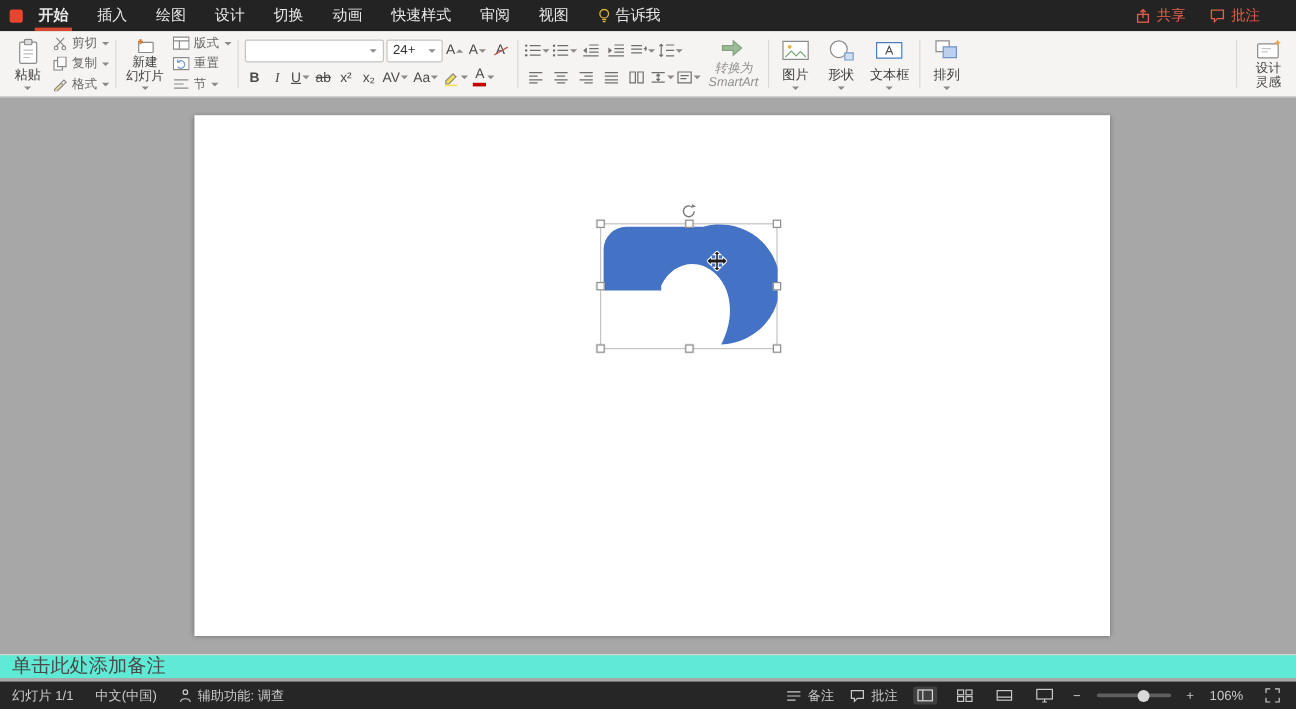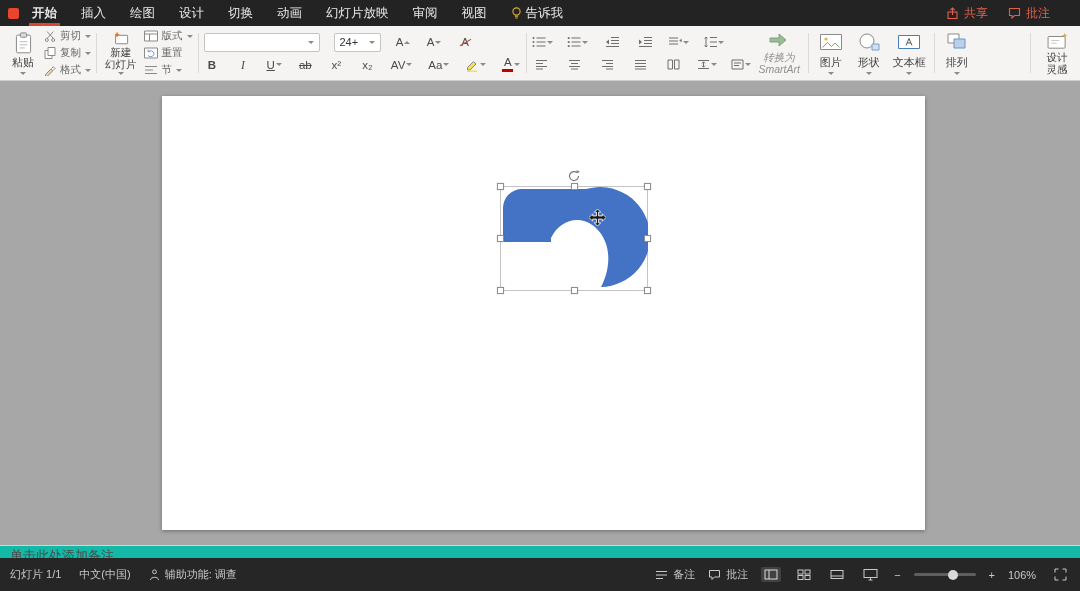--- a/index.html
+++ b/index.html
@@ -28,21 +28,21 @@
     padding:3px 3px 2px; min-width:34px; font-size:11px; color:#3f3f3f; border-radius:3px; }
   .lblrow { display:flex; align-items:center; gap:2px;flex-direction:column; }
   .lbl2 { white-space:pre-line; text-align:center; line-height:1.15; font-size:10.5px; }
   .gray { color:#8f8f8f;font-style:italic; }
   .smallcol { display:flex; flex-direction:column; justify-content:center; gap:3px; }
   .smallrow { display:flex; align-items:center; gap:4px; font-size:10.5px; color:#666; height:14px; }
   .chev { width:0; height:0; border-left:3px solid transparent; border-right:3px solid transparent;
     border-top:3.5px solid #8a8a8a; display:inline-block; flex:none; }
   .chevup { border-top:none; border-bottom:3.5px solid #8a8a8a; }
   .col2 { display:flex; flex-direction:column; justify-content:center; gap:4px; }
-  .frow { display:flex; align-items:center; gap:14px; }
+  .frow { display:flex; align-items:center; gap:2px; }
   .combo { background:#fff; border:1px solid #c6c4c1; border-radius:2px; height:19px;
     display:flex; align-items:center; justify-content:space-between; padding:0 5px; font-size:11px; color:#333; }
   .txtbtn { min-width:17px; height:18px; display:flex; align-items:center; justify-content:center;
     font-size:11.5px; color:#4a4a4a; padding:0 1px; gap:1px; position:relative; }
   .b { font-weight:bold; } .i { font-style:italic; font-family:"Liberation Serif", serif; }
   .u { text-decoration:underline; } .st { text-decoration:line-through; }
   .strikediag::after { content:""; position:absolute; left:2px; top:9px; width:13px; height:1.2px;
     background:#c0504d; transform:rotate(-30deg); }
   .colorstack { display:flex; flex-direction:column; align-items:center; line-height:1; }
   .colorbar { width:11px; height:3px; background:#c00000; margin-top:1px; }
@@ -55,26 +55,26 @@
     box-shadow:0 1px 4px rgba(0,0,0,.35); }
   .selbox { position:absolute; left:338px; top:90px; width:148px; height:105px;
     border:1px solid #c4c4c4; }
   .shape-svg { position:absolute; left:-1px; top:-1px; }
   .hdl { position:absolute; width:7px; height:7px; background:#fff; border:1px solid #8f8f8f;
     box-shadow:0 0 1px rgba(0,0,0,.25); }
   .rot { position:absolute; left:50%; top:-18px; transform:translateX(-50%); width:13px; height:13px; }
   .movecur { position:absolute; left:88px; top:22px; }
 
   
-  .notesbar { position:absolute; top:545px; left:0; right:0; height:20px; background:#14b8a6;
+  .notesbar { position:absolute; top:545px; left:0; right:0; height:20px; background:#5eead4;
     border-top:1px solid #d6d4d1; display:flex; align-items:center; padding-left:10px;
-    font-size:13px; color:#4a4a4a; }
+    font-size:16px; color:#4a4a4a; }
 
   
-  .statusbar { position:absolute; bottom:0; left:0; right:0; height:33px; background:#262626;
+  .statusbar { position:absolute; bottom:0; left:0; right:0; height:23px; background:#262626;
     display:flex; align-items:center; color:#c9c9c9; font-size:11px; padding:0 10px; gap:18px; }
   .sitem { display:flex; align-items:center; gap:5px; }
   .sright { margin-left:auto; display:flex; align-items:center; gap:13px; }
   .viewbtn { display:flex; align-items:center; padding:2px 3px; border-radius:2px; }
   .viewbtn.sel { background:#414141; }
   .slider { width:62px; height:3px; background:#5e5e5e; border-radius:2px; position:relative; }
   .knob { position:absolute; left:34px; top:-3.5px; width:10px; height:10px; border-radius:50%; background:#d9d9d9; }
   .zoomtxt { min-width:30px; text-align:left; }
 </style>
 </head>
@@ -97,21 +97,21 @@
       <span class="tab">
           <span>设计</span>
         </span>
       <span class="tab">
           <span>切换</span>
         </span>
       <span class="tab">
           <span>动画</span>
         </span>
       <span class="tab">
-          <span>幻灯片放映</span>
+          <span>快速样式</span>
         </span>
       <span class="tab">
           <span>审阅</span>
         </span>
       <span class="tab">
           <span>视图</span>
         </span>
       <span class="tab">
         <svg width="11" height="13" viewBox="0 0 11 13">
             <circle cx="5.5" cy="4.5" r="3.6" fill="none" stroke="#d9b23a" stroke-width="1.1"></circle>

